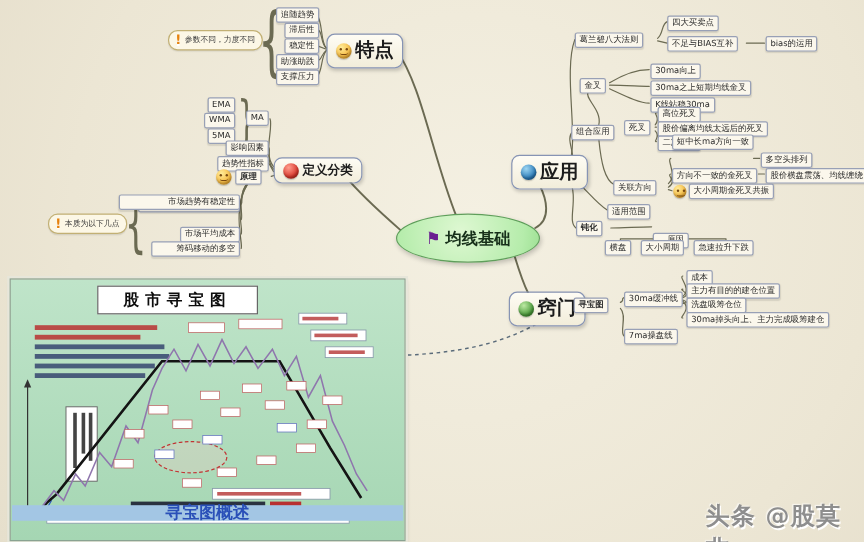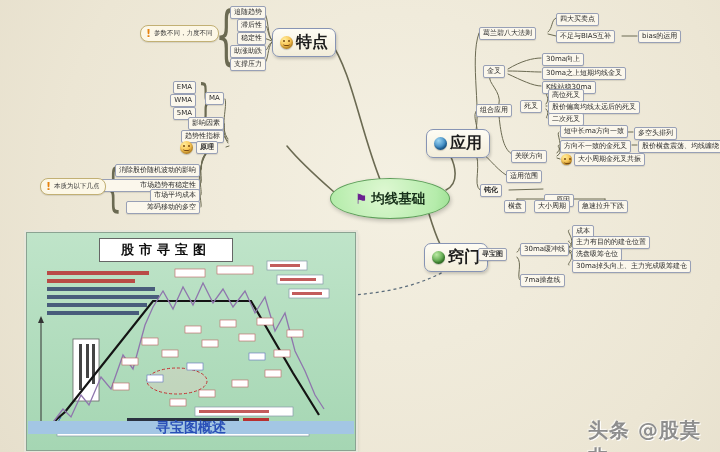--- a/index.html
+++ b/index.html
@@ -35,21 +35,21 @@
   .note{position:absolute;z-index:3;display:flex;align-items:center;gap:3px;
     background:#fcf7e6;border:1px solid #c2b074;border-radius:8px;padding:2px 5px;
     font-size:6.5px;white-space:nowrap;color:#3a3a3a;box-shadow:0 1px 1px rgba(0,0,0,.1);}
   .bang{color:#e6820e;font-weight:bold;font-size:11px;line-height:1;text-shadow:0 1px 0 #fff;}
   .brace{position:absolute;z-index:2;color:#6b6a52;font-family:"DejaVu Sans",sans-serif;
     line-height:1;transform:scaleX(.55);transform-origin:left center;}
   .std{position:absolute;z-index:3;}
   
   #tmap{position:absolute;z-index:2;left:8px;top:232px;width:328px;height:217px;
     background:linear-gradient(#bfe4c9,#a5d6b3);border:1px solid #8aa392;
-    box-shadow:0 0 0 2px #e7e6da, 1px 2px 4px rgba(0,0,0,.2);margin-left:18px;}
+    box-shadow:0 0 0 2px #e7e6da, 1px 2px 4px rgba(0,0,0,.2);}
   #tmap .title{position:absolute;left:72px;top:5px;width:132px;height:22px;background:#fff;
     border:1px solid #666;display:flex;align-items:center;justify-content:center;
     font-size:13px;font-weight:bold;letter-spacing:5px;color:#0c0c0c;}
   #tmap .band{position:absolute;left:1px;right:1px;bottom:16px;height:13px;background:#a3c6e4;
     display:flex;align-items:center;justify-content:center;
     font-size:14px;font-weight:bold;color:#2a50b8;}
   #wm{position:absolute;z-index:4;left:588px;top:417px;font-size:20px;font-weight:bold;
     color:#8e8e8e;text-shadow:1px 1px 0 #ffffff,-1px -1px 1px rgba(255,255,255,.7);letter-spacing:1px;}
 </style>
 </head>
@@ -125,31 +125,35 @@
   <div class="note" style="left:140px;top:25px;">
     <span class="bang">!</span>
     <span>参数不同，力度不同</span>
   </div>
   <div class="leaf" style="right:454px;top:6px;">追随趋势</div>
   <div class="leaf" style="right:454px;top:19px;">滞后性</div>
   <div class="leaf" style="right:454px;top:32px;">稳定性</div>
   <div class="leaf" style="right:454px;top:45px;">助涨助跌</div>
   <div class="leaf" style="right:454px;top:58px;">支撑压力</div>
 
+  <div class="node" style="left:228px;top:131px;font-size:10.5px;">
+    <span class="ball red"></span>
+    <span>定义分类</span>
+  </div>
   <div class="leaf" style="right:524px;top:81px;">EMA</div>
   <div class="leaf" style="right:524px;top:94px;">WMA</div>
   <div class="leaf" style="right:524px;top:107px;">5MA</div>
   <span class="brace" style="left:198px;top:79px;font-size:44px;">}</span>
   <div class="leaf" style="left:205px;top:92px;">MA</div>
   <div class="leaf" style="right:496px;top:117px;">影响因素</div>
   <div class="leaf" style="right:496px;top:130px;">趋势性指标</div>
   <span class="ball yellow std" style="left:180px;top:141px;"></span>
   <div class="leaf" style="left:196px;top:141px;font-weight:bold;">原理</div>
   <div class="leaf" style="right:520px;top:164px;">消除股价随机波动的影响</div>
-  <div class="leaf" style="right:520px;top:179px;padding-left:40px;">市场趋势有稳定性</div>
+  <div class="leaf" style="right:520px;top:162px;padding-left:40px;">市场趋势有稳定性</div>
   <div class="leaf" style="right:520px;top:189px;">市场平均成本</div>
   <div class="leaf" style="right:520px;top:201px;padding-left:20px;">筹码移动的多空</div>
   <span class="brace" style="left:104px;top:161px;font-size:52px;">{</span>
   <div class="note" style="left:40px;top:178px;">
     <span class="bang">!</span>
     <span>本质为以下几点</span>
   </div>
 
   <div class="node" style="left:426px;top:129px;">
     <span class="ball blue"></span>
@@ -162,21 +166,21 @@
   <div class="leaf" style="left:476px;top:104px;">组合应用</div>
   <div class="leaf" style="left:483px;top:65px;">金叉</div>
   <div class="leaf" style="left:542px;top:53px;">30ma向上</div>
   <div class="leaf" style="left:542px;top:67px;text-align:center;">30ma之上短期均线金叉</div>
   <div class="leaf" style="left:542px;top:81px;">K线站稳30ma</div>
   <div class="leaf" style="left:520px;top:100px;">死叉</div>
   <div class="leaf" style="left:548px;top:89px;">高位死叉</div>
   <div class="leaf" style="left:548px;top:101px;">股价偏离均线太远后的死叉</div>
   <div class="leaf" style="left:548px;top:113px;">二次死叉</div>
   <div class="leaf" style="left:511px;top:150px;">关联方向</div>
-  <div class="leaf" style="left:560px;top:125px;">短中长ma方向一致</div>
+  <div class="leaf" style="left:560px;top:112px;">短中长ma方向一致</div>
   <div class="leaf" style="left:634px;top:127px;">多空头排列</div>
   <div class="leaf" style="left:560px;top:140px;">方向不一致的金死叉</div>
   <div class="leaf" style="left:638px;top:140px;">股价横盘震荡、均线缠绕</div>
   <span class="ball yellow sm std" style="left:561px;top:154px;"></span>
   <div class="leaf" style="left:574px;top:153px;">大小周期金死叉共振</div>
   <div class="leaf" style="left:506px;top:170px;">适用范围</div>
   <div class="leaf" style="left:480px;top:184px;font-weight:bold;">钝化</div>
   <div class="leaf" style="left:544px;top:194px;padding-left:11px;">原因</div>
   <div class="leaf" style="left:504px;top:200px;">横盘</div>
   <div class="leaf" style="left:534px;top:200px;">大小周期</div>

